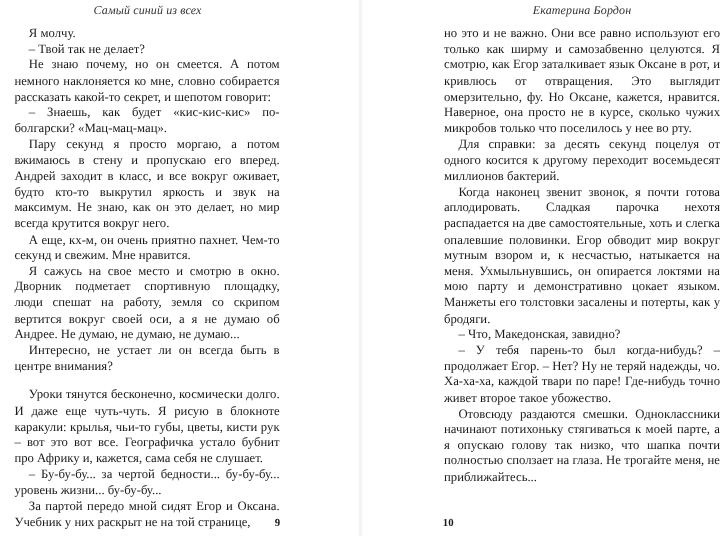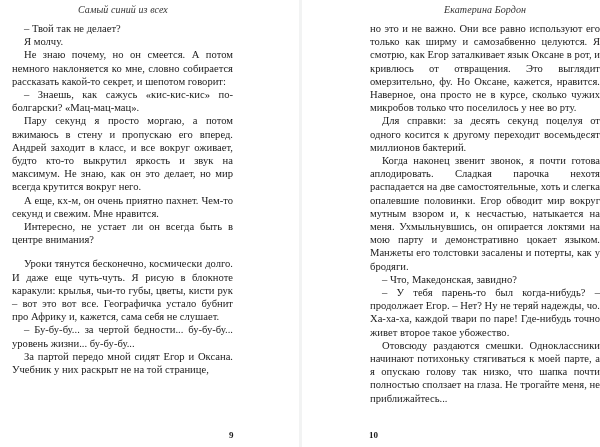--- a/index.html
+++ b/index.html
@@ -23,26 +23,27 @@
   .right .folio { left: 67px; top: 430px; }
 </style>
 </head>
 <body>
 
 <div class="spread">
 
   <div class="page left">
     <div class="header">Самый синий из всех</div>
     <div class="body-text">
+      <p class="ind">Я молчу.</p>
       <p class="ind">– Твой так не делает?</p>
-      <p class="ind">Я молчу.</p>
       <p class="ind">Не знаю почему, но он смеется. А потом немного наклоняется ко мне, словно собирается рассказать какой-то секрет, и шепотом говорит:</p>
-      <p class="ind">– Знаешь, как сажусь «кис-кис-кис» по-болгарски? «Мац-мац-мац».</p>
+      <p class="ind">– Знаешь, как будет «кис-кис-кис» по-болгарски? «Мац-мац-мац».</p>
       <p class="ind">Пару секунд я просто моргаю, а потом вжимаюсь в стену и пропускаю его вперед. Андрей заходит в класс, и все вокруг оживает, будто кто-то выкрутил яркость и звук на максимум. Не знаю, как он это делает, но мир всегда крутится вокруг него.</p>
       <p class="ind">А еще, кх-м, он очень приятно пахнет. Чем-то секунд и свежим. Мне нравится.</p>
+      <p class="ind">Я сажусь на свое место и смотрю в окно. Дворник подметает спортивную площадку, люди спешат на работу, земля со скрипом вертится вокруг своей оси, а я не думаю об Андрее. Не думаю, не думаю, не думаю...</p>
       <p class="ind">Интересно, не устает ли он всегда быть в центре внимания?</p>
       <p class="ind gap">Уроки тянутся бесконечно, космически долго. И даже еще чуть-чуть. Я рисую в блокноте каракули: крылья, чьи-то губы, цветы, кисти рук – вот это вот все. Географичка устало бубнит про Африку и, кажется, сама себя не слушает.</p>
       <p class="ind">– Бу-бу-бу... за чертой бедности... бу-бу-бу... уровень жизни... бу-бу-бу...</p>
       <p class="ind">За партой передо мной сидят Егор и Оксана. Учебник у них раскрыт не на той странице,</p>
     </div>
     <div class="folio">9</div>
   </div>
 
   <div class="gutter"></div>
 

